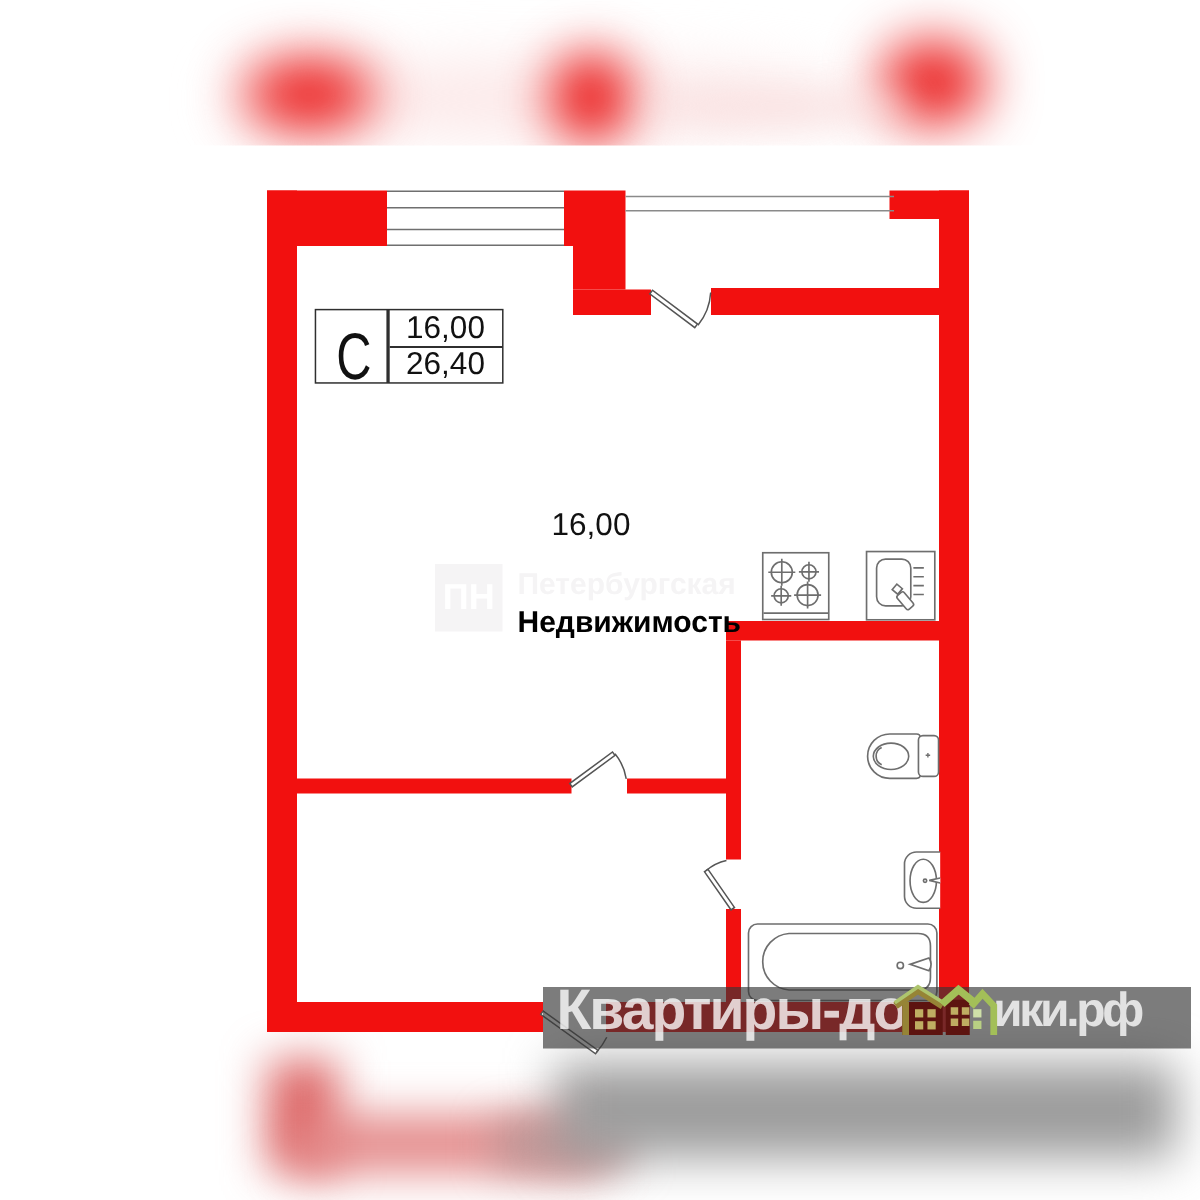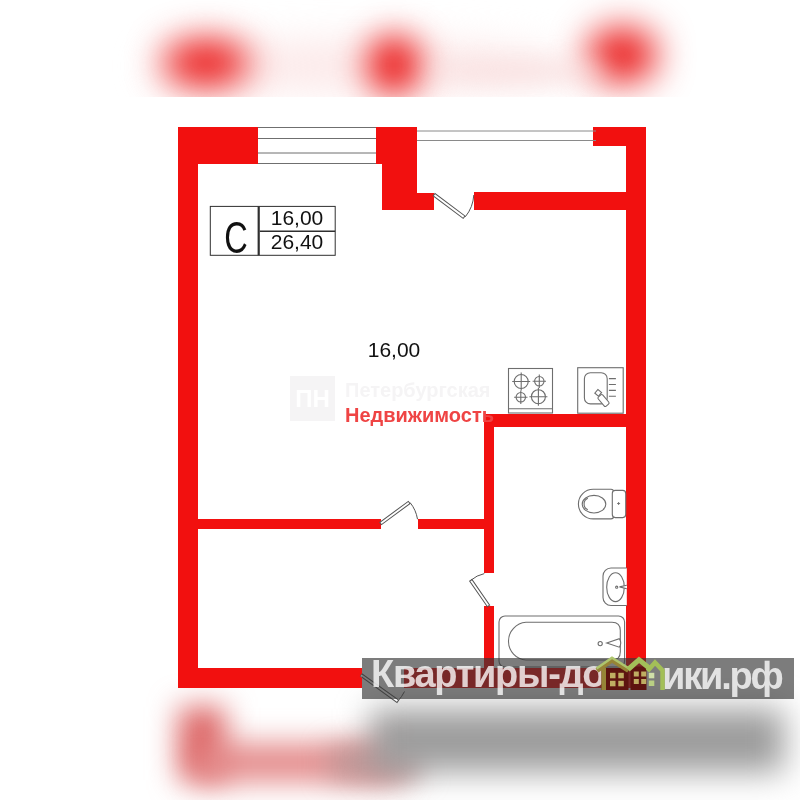--- a/index.html
+++ b/index.html
@@ -36,21 +36,21 @@
   <div class="w" style="left:484px;top:414px;width:142px;height:13px;"></div>
   <div class="w" style="left:484px;top:427px;width:10px;height:146px;"></div>
   <div class="w" style="left:484px;top:606px;width:10px;height:82px;"></div>
   <div class="w" style="left:198px;top:519px;width:183px;height:10px;"></div>
   <div class="w" style="left:418px;top:519px;width:66px;height:10px;"></div>
   <div class="w" style="left:178px;top:668px;width:184px;height:20px;"></div>
   <div class="w" style="left:404px;top:668px;width:242px;height:20px;"></div>
 
   <div class="abs" style="left:290px;top:376px;width:45px;height:45px;background:#f5f4f5;color:#fff;font-weight:bold;font-size:24px;text-align:center;line-height:45px;">ПН</div>
   <div class="abs" style="left:345px;top:379px;color:#f5f4f5;font-weight:bold;font-size:20px;white-space:nowrap;">Петербургская</div>
-  <div class="abs" style="left:345px;top:404px;color:#ef4444;font-weight:bold;font-size:20px;white-space:nowrap;">Недвижимость</div>
+  <div class="abs" style="left:345px;top:404px;color:#000000;font-weight:bold;font-size:20px;white-space:nowrap;">Недвижимость</div>
 
   <svg class="abs" style="left:0;top:0;" width="800" height="800" viewBox="0 0 800 800">
 
     <g stroke="#6f6f6f" stroke-width="1" fill="none">
       <path d="M258,127.5 H376 M258,138.5 H376 M258,153 H376 M258,163.5 H376"></path>
     </g>
 
     <g stroke="#8a8a8a" stroke-width="1" fill="none">
       <path d="M417,131 H596 M417,140.5 H596"></path>
     </g>
@@ -127,21 +127,21 @@
       <text x="236" y="253" font-size="44" text-anchor="middle" transform="scale(0.74 1)" transform-origin="236 0">С</text>
       <text x="297" y="225.2" font-size="21" text-anchor="middle">16,00</text>
       <text x="297" y="249.4" font-size="21" text-anchor="middle">26,40</text>
       <text x="394" y="356.5" font-size="21" text-anchor="middle">16,00</text>
     </g>
   </svg>
 
   <div class="abs" style="left:362px;top:658px;width:432px;height:41px;background:rgba(53,53,53,0.65);"></div>
   <div class="abs" style="left:362px;top:658px;width:484px;height:41px;color:rgba(255,255,255,0.78);font-weight:bold;font-size:38px;">
     <span style="position:absolute;left:9px;top:-5px;white-space:nowrap;letter-spacing:-1.3px;">Квартиры-до</span>
-    <span style="position:absolute;left:300px;top:-3px;white-space:nowrap;font-size:38px;letter-spacing:-2.2px;">ики.рф</span>
+    <span style="position:absolute;left:300px;top:-3px;white-space:nowrap;font-size:32px;letter-spacing:-2.2px;">ики.рф</span>
   </div>
   <svg class="abs" style="left:590px;top:652px;" width="80" height="46" viewBox="590 652 80 46">
 
     <rect x="601.5" y="668" width="27" height="22" fill="#5d1410"></rect>
     <rect x="601.5" y="668" width="4.5" height="22" fill="#968436"></rect>
     <path d="M597,670.5 L612,660 L628.5,670.5" stroke="#968436" stroke-width="5" fill="none"></path>
     <path d="M596.5,668.5 L612,657.8 L629,668.5" stroke="#aec56e" stroke-width="2.5" fill="none"></path>
     <rect x="610" y="672.8" width="5.5" height="5.5" fill="#bfad62"></rect>
     <rect x="618.3" y="672.8" width="5.5" height="5.5" fill="#bfad62"></rect>
     <rect x="610" y="680.8" width="5.5" height="5.5" fill="#bfad62"></rect>

